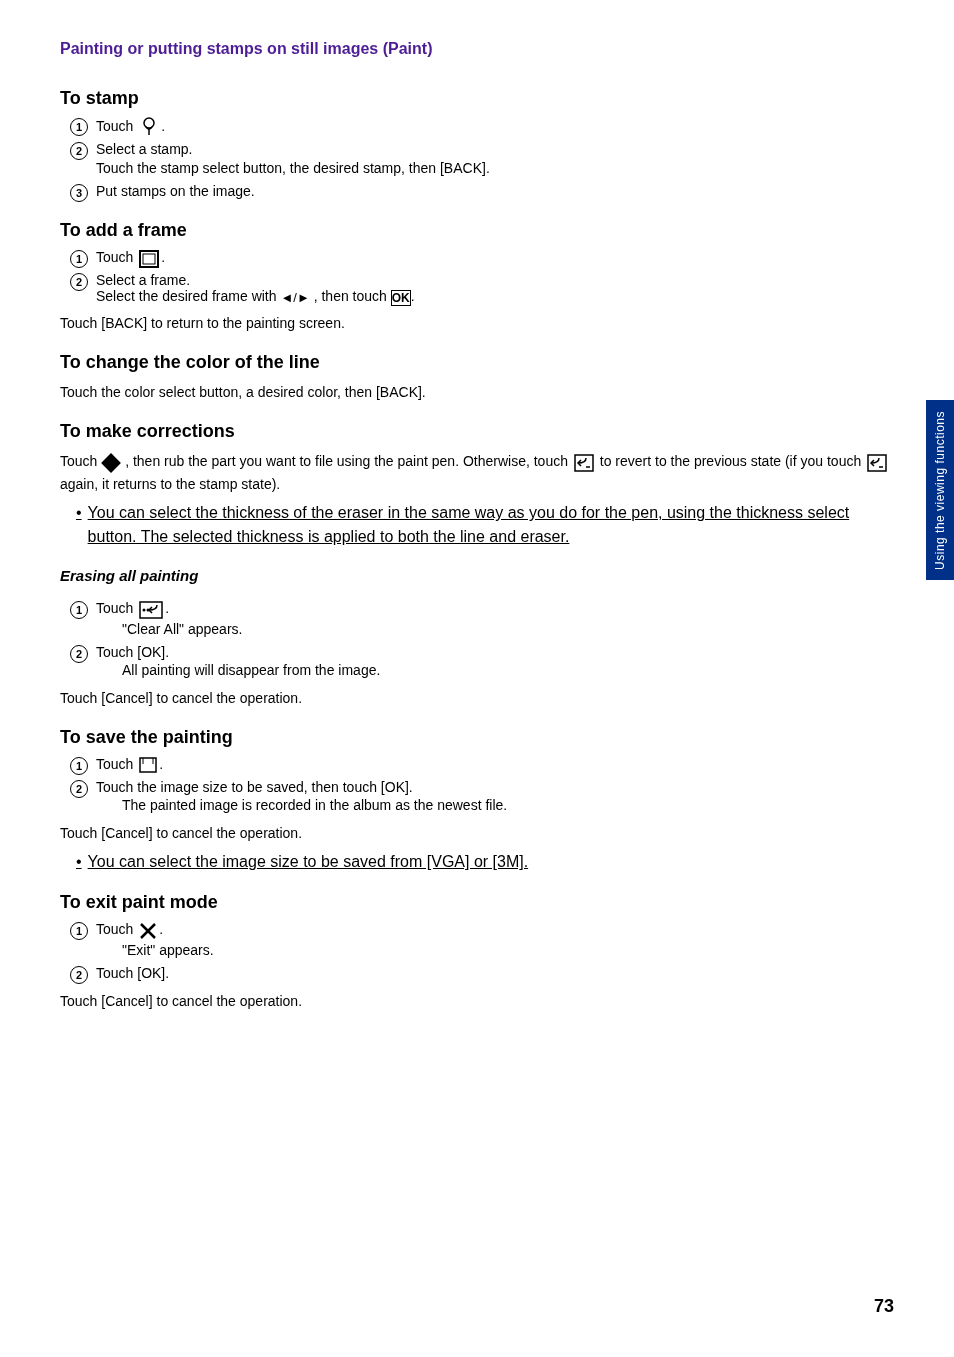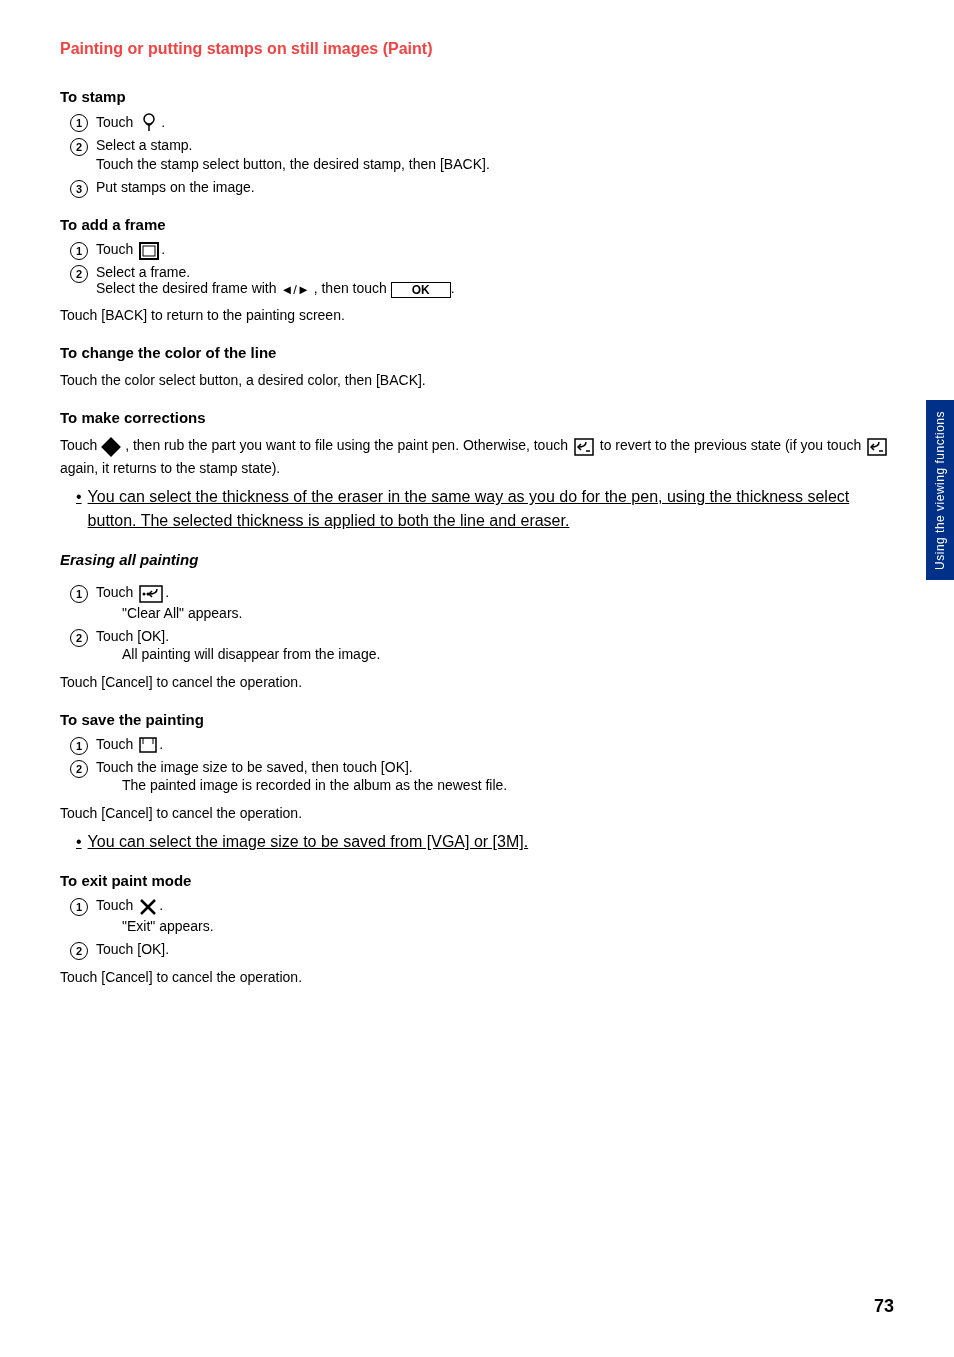--- a/index.html
+++ b/index.html
@@ -13,27 +13,27 @@
       position: relative;
       overflow-x: hidden;
     }
     .page-container {
       width: 954px;
       min-height: 1357px;
       padding: 40px 60px 60px 60px;
       position: relative;
     }
     .page-title {
-      color: #ef4444;
+      color: #4c1d95;
       font-size: 16px;
       font-weight: bold;
       margin-bottom: 30px;
     }
     .section-heading {
-      font-size: 15px;
+      font-size: 18px;
       font-weight: bold;
       margin-bottom: 8px;
       margin-top: 18px;
     }
     .section-heading-italic {
       font-size: 15px;
       font-weight: bold;
       font-style: italic;
       margin-bottom: 16px;
       margin-top: 18px;
@@ -120,21 +120,21 @@
       position: absolute;
       bottom: 40px;
       right: 60px;
       font-size: 18px;
       font-weight: bold;
       margin-top: 32px;
     }
     .icon-ok {
       display: inline-block;
       border: 1.5px solid #000;
-      padding: 0 20px;
+      padding: 0 0;
       font-size: 12px;
       font-weight: bold;
       vertical-align: middle;
     }
     .arrow-lr {
       font-size: 13px;
       vertical-align: middle;
     }
   </style>
 </head>

